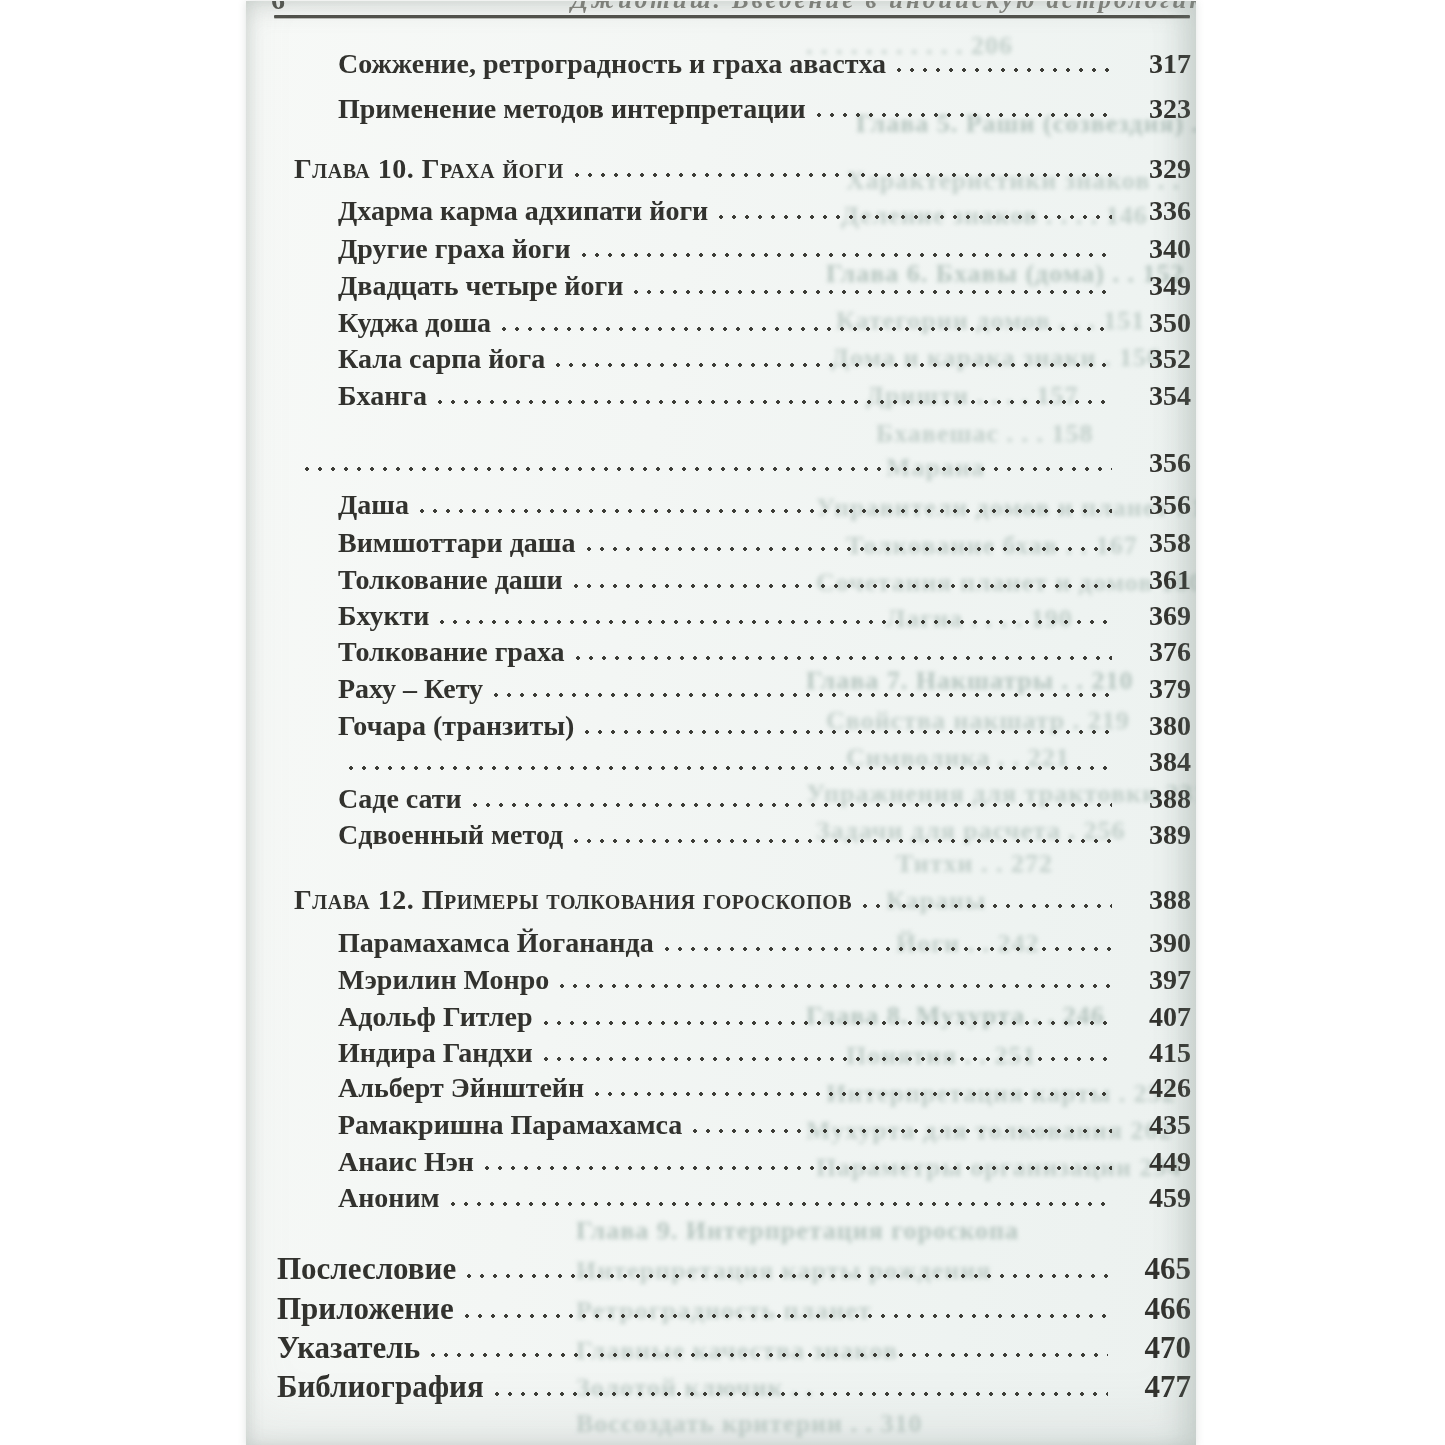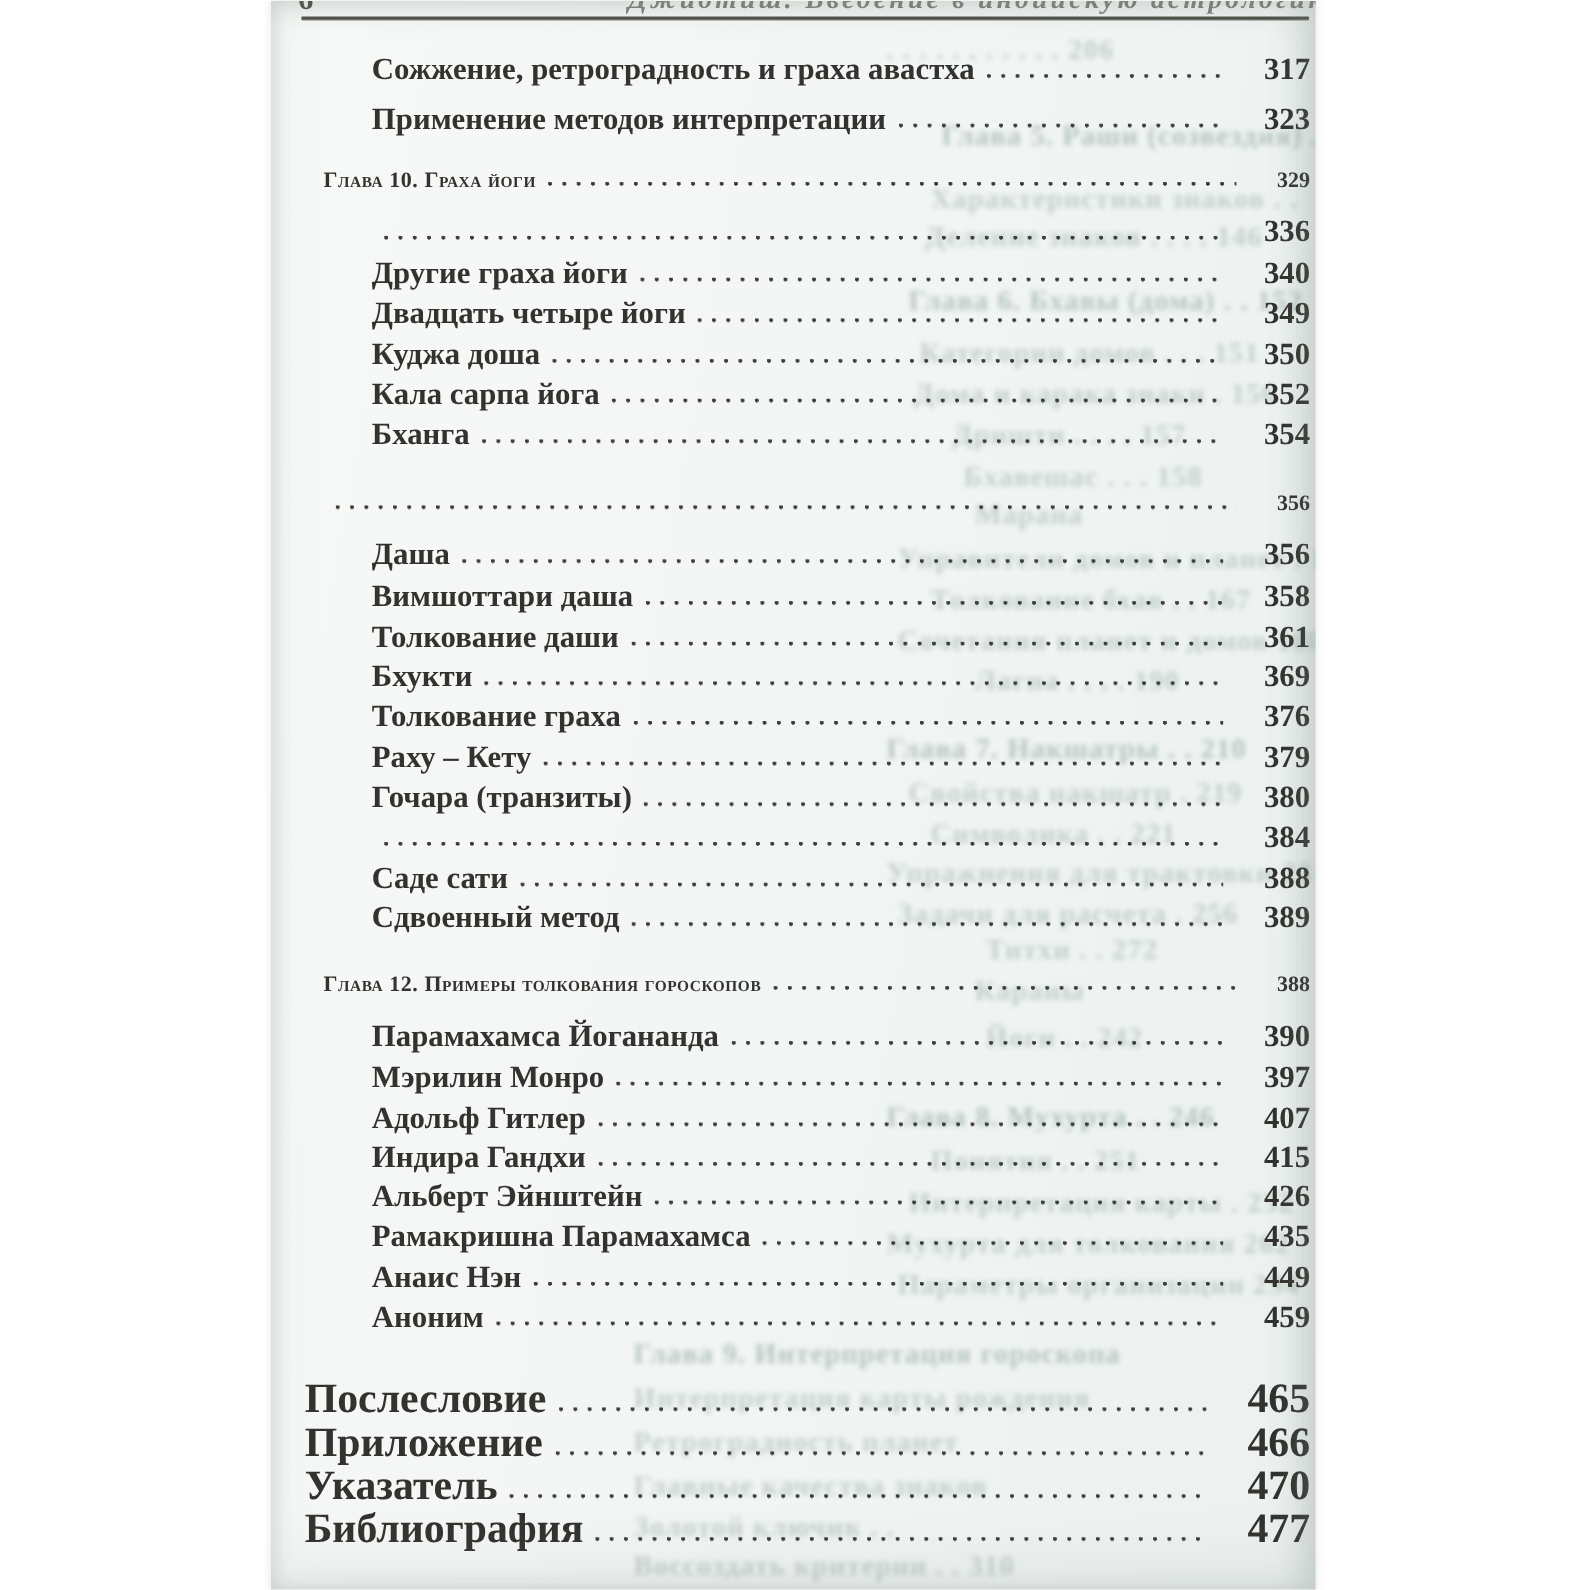--- a/index.html
+++ b/index.html
@@ -43,23 +43,23 @@
     color:#32322e;white-space:nowrap;
   }
   .row .lbl{line-height:1.05;}
   .row .dots{
     flex:1;height:9px;margin:0 5px 0 7px;min-width:20px;
     background-image:radial-gradient(circle at 6px 6px,#3d3d37 1.6px,transparent 2px);
     background-size:13px 9px;background-repeat:repeat-x;background-position:left bottom;
   }
   .row .pg{line-height:1.05;margin-left:32px;}
   .row.sub{left:92px;font-size:28px;}
-  .row.chapter{left:48px;font-size:20px;font-variant:small-caps;letter-spacing:.5px;}
+  .row.chapter{left:48px;font-size:28px;font-variant:small-caps;letter-spacing:.5px;}
   .row.chapter .pg{font-variant:normal;letter-spacing:0;}
-  .row.major{left:31px;font-size:38px;}
+  .row.major{left:31px;font-size:31px;}
 
   
   .ghost{
     position:absolute;color:#9db1aa;opacity:.55;filter:blur(2.2px);
     font-size:26px;letter-spacing:1px;white-space:nowrap;pointer-events:none;
   }
   .ghost.strong{opacity:.7;}
 </style>
 </head>
 <body>
@@ -118,20 +118,21 @@
           <span class="dots"></span>
           <span class="pg">323</span>
         </div>
 
       <div class="row chapter" style="top:153px">
           <span class="lbl">Глава 10. Граха йоги</span>
           <span class="dots"></span>
           <span class="pg">329</span>
         </div>
       <div class="row sub" style="top:195px">
+          <span class="lbl">Дхарма карма адхипати йоги</span>
           <span class="dots"></span>
           <span class="pg">336</span>
         </div>
       <div class="row sub" style="top:233px">
           <span class="lbl">Другие граха йоги</span>
           <span class="dots"></span>
           <span class="pg">340</span>
         </div>
       <div class="row sub" style="top:270px">
           <span class="lbl">Двадцать четыре йоги</span>

